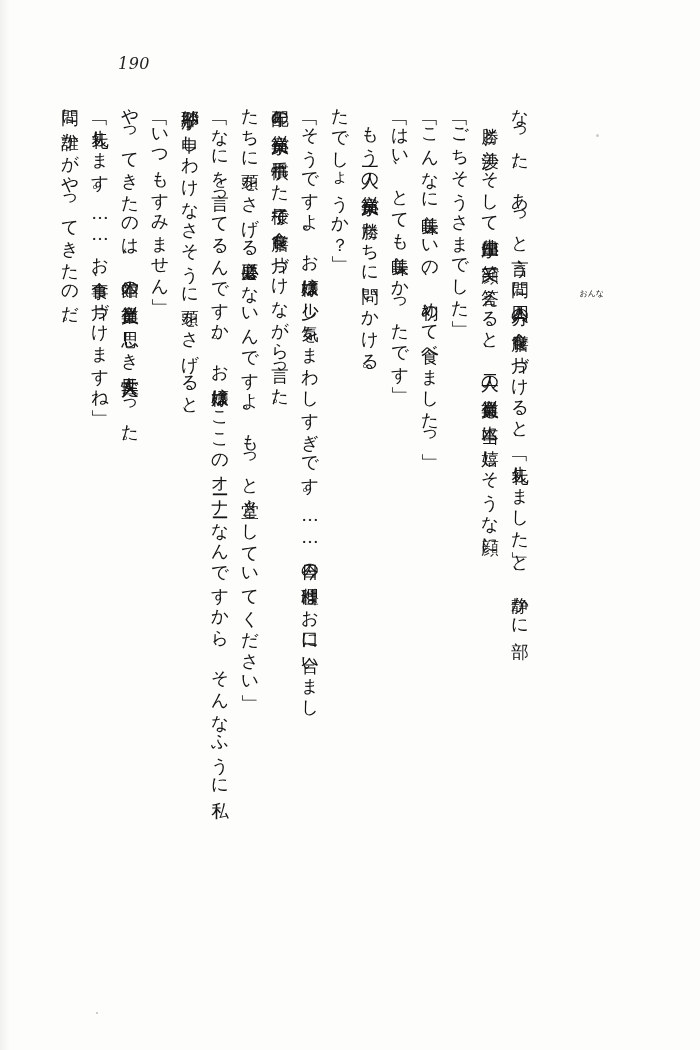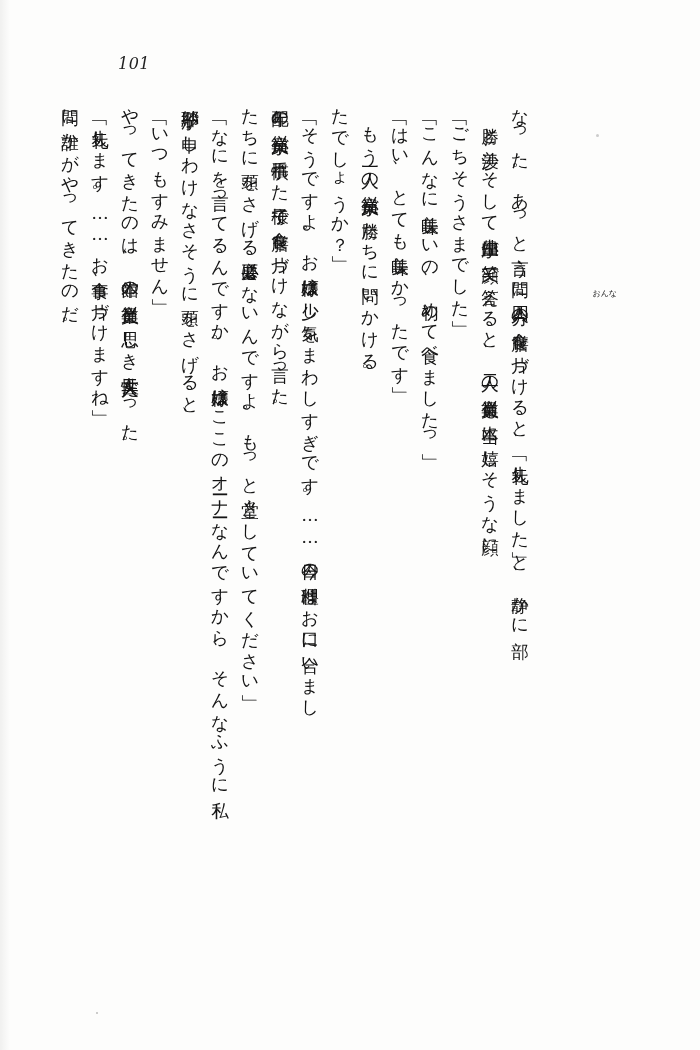--- a/index.html
+++ b/index.html
@@ -66,21 +66,21 @@
     position: absolute;
     font-size: 8px;
     color: #141414;
     writing-mode: horizontal-tb;
     -webkit-writing-mode: horizontal-tb;
     letter-spacing: 0;
     line-height: 1;
   }
   .ruby-onna {
     top: 290px;
-    right: 83px;
+    right: 96px;
   }
   .speck {
     position: absolute;
     width: 2px;
     height: 2px;
     background: #bbb;
     border-radius: 50%;
   }
   .speck.a { top: 1012px; left: 96px; }
   .speck.b { top: 134px; left: 596px; width: 3px; height: 3px; background: #ccc; }
@@ -94,21 +94,21 @@
     pointer-events: none;
   }
 </style>
 </head>
 <body>
 
 <div class="page">
 
   <div class="edge-shadow"></div>
 
-  <div class="page-number">101</div>
+  <div class="page-number">190</div>
 
   <div class="text-body">
     <div class="col">間に誰かがやってきたのだ。</div>
     <div class="col indent1">「失礼します。……お食事、片づけますね」</div>
     <div class="col">やってきたのは、本館の従業員と思しき女性二人だった。</div>
     <div class="col indent1">「いつもすみません」</div>
     <div class="col">紗耶子が申しわけなさそうに頭をさげると、</div>
     <div class="col indent1">「なにを言ってるんですか。お嬢様はここのオーナーなんですから、そんなふうに私</div>
     <div class="col">たちに頭をさげる必要はないんですよ。もっと堂々としていてください」</div>
     <div class="col">年配の従業員が手慣れた様子で食膳を片づけながら言った。</div>

